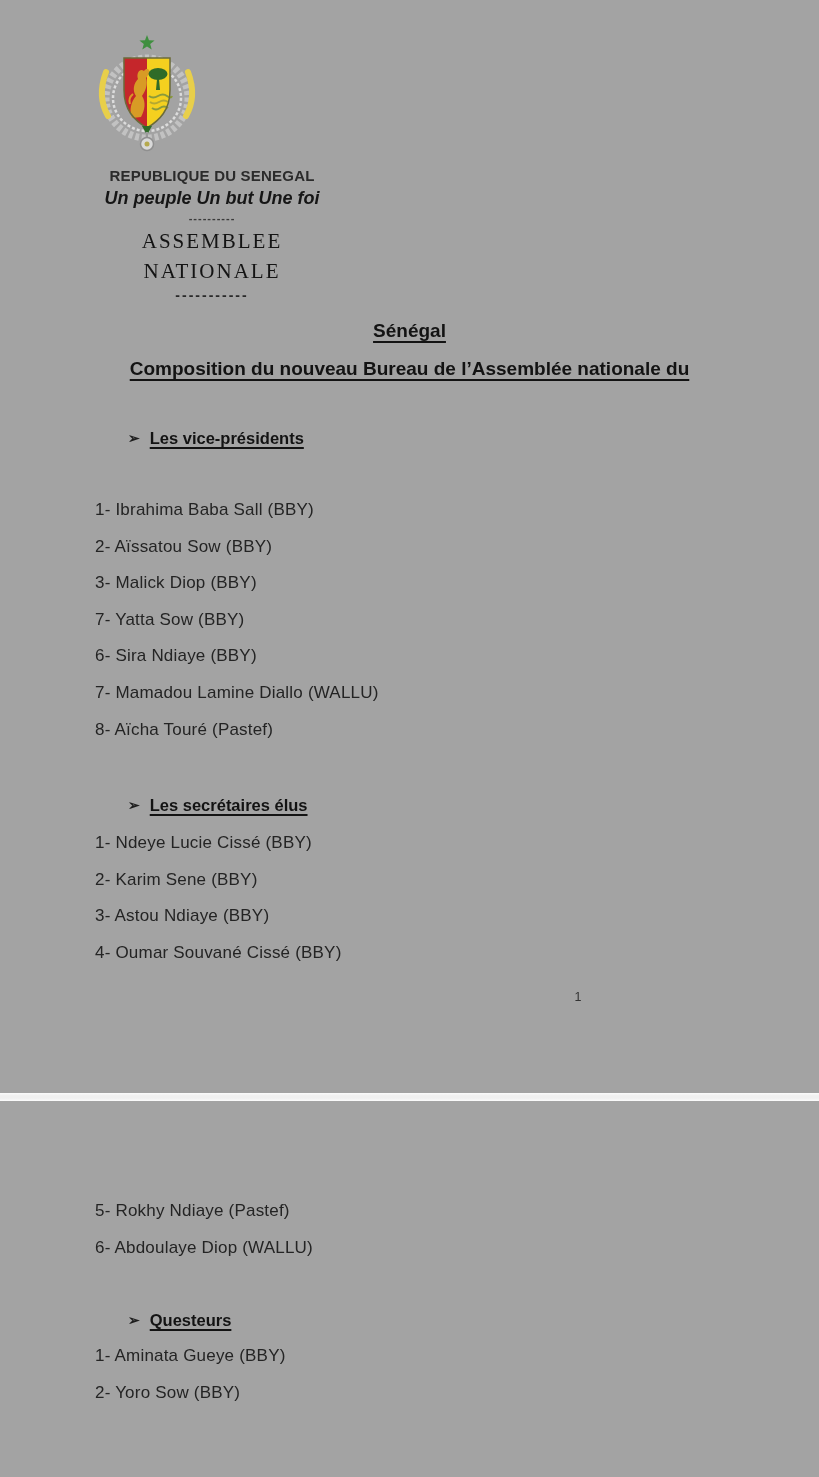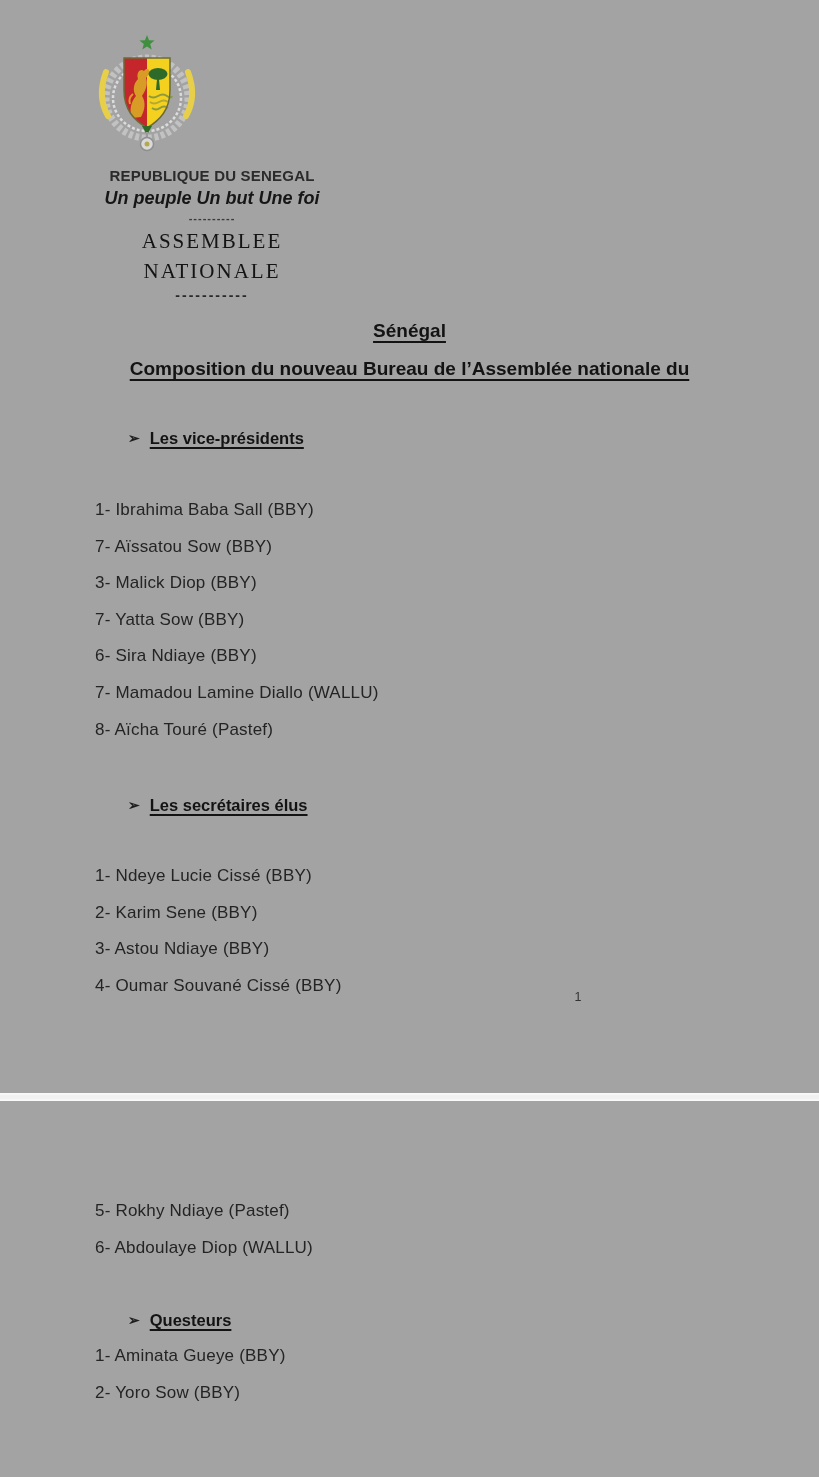--- a/index.html
+++ b/index.html
@@ -42,21 +42,21 @@
     transform:translateY(-1px);
   }
   .section-heading .heading-text{
     text-decoration:underline;text-decoration-thickness:2px;text-underline-offset:3px;
   }
   .name-list{position:absolute;left:95px;font-size:17px;color:#242424;letter-spacing:.2px;}
   .name-list .list-item{line-height:36.6px;white-space:nowrap;}
   .vp-list{top:460px;margin-top:32px;}
   .sec-heading-1{top:427px;}
   .sec-heading-2{top:794px;}
-  .sec-list-p1{top:825px;margin-top:33px;}
+  .sec-list-p1{top:825px;}
   .page-number{
     position:absolute;left:570px;top:990px;width:16px;text-align:center;
     font-size:12.5px;line-height:14px;color:#333;
   }
   .sec-list-p2{top:92px;}
   .quest-heading{top:208px;}
   .quest-list{top:237px;}
 </style>
 </head>
 <body>
@@ -97,21 +97,21 @@
     <div>Sénégal</div>
     <div>Composition du nouveau Bureau de l’Assemblée nationale du</div>
   </div>
 
   <div class="section-heading sec-heading-1">
     <span class="bullet">➢</span><span class="heading-text">Les vice-présidents</span>
   </div>
 
   <div class="name-list vp-list">
     <div class="list-item">1- Ibrahima Baba Sall (BBY)</div>
-    <div class="list-item">7- Aïssatou Sow (BBY)</div>
+    <div class="list-item">2- Aïssatou Sow (BBY)</div>
     <div class="list-item">3- Malick Diop (BBY)</div>
     <div class="list-item">7- Yatta Sow (BBY)</div>
     <div class="list-item">6- Sira Ndiaye (BBY)</div>
     <div class="list-item">7- Mamadou Lamine Diallo (WALLU)</div>
     <div class="list-item">8- Aïcha Touré (Pastef)</div>
   </div>
 
   <div class="section-heading sec-heading-2">
     <span class="bullet">➢</span><span class="heading-text">Les secrétaires élus</span>
   </div>

